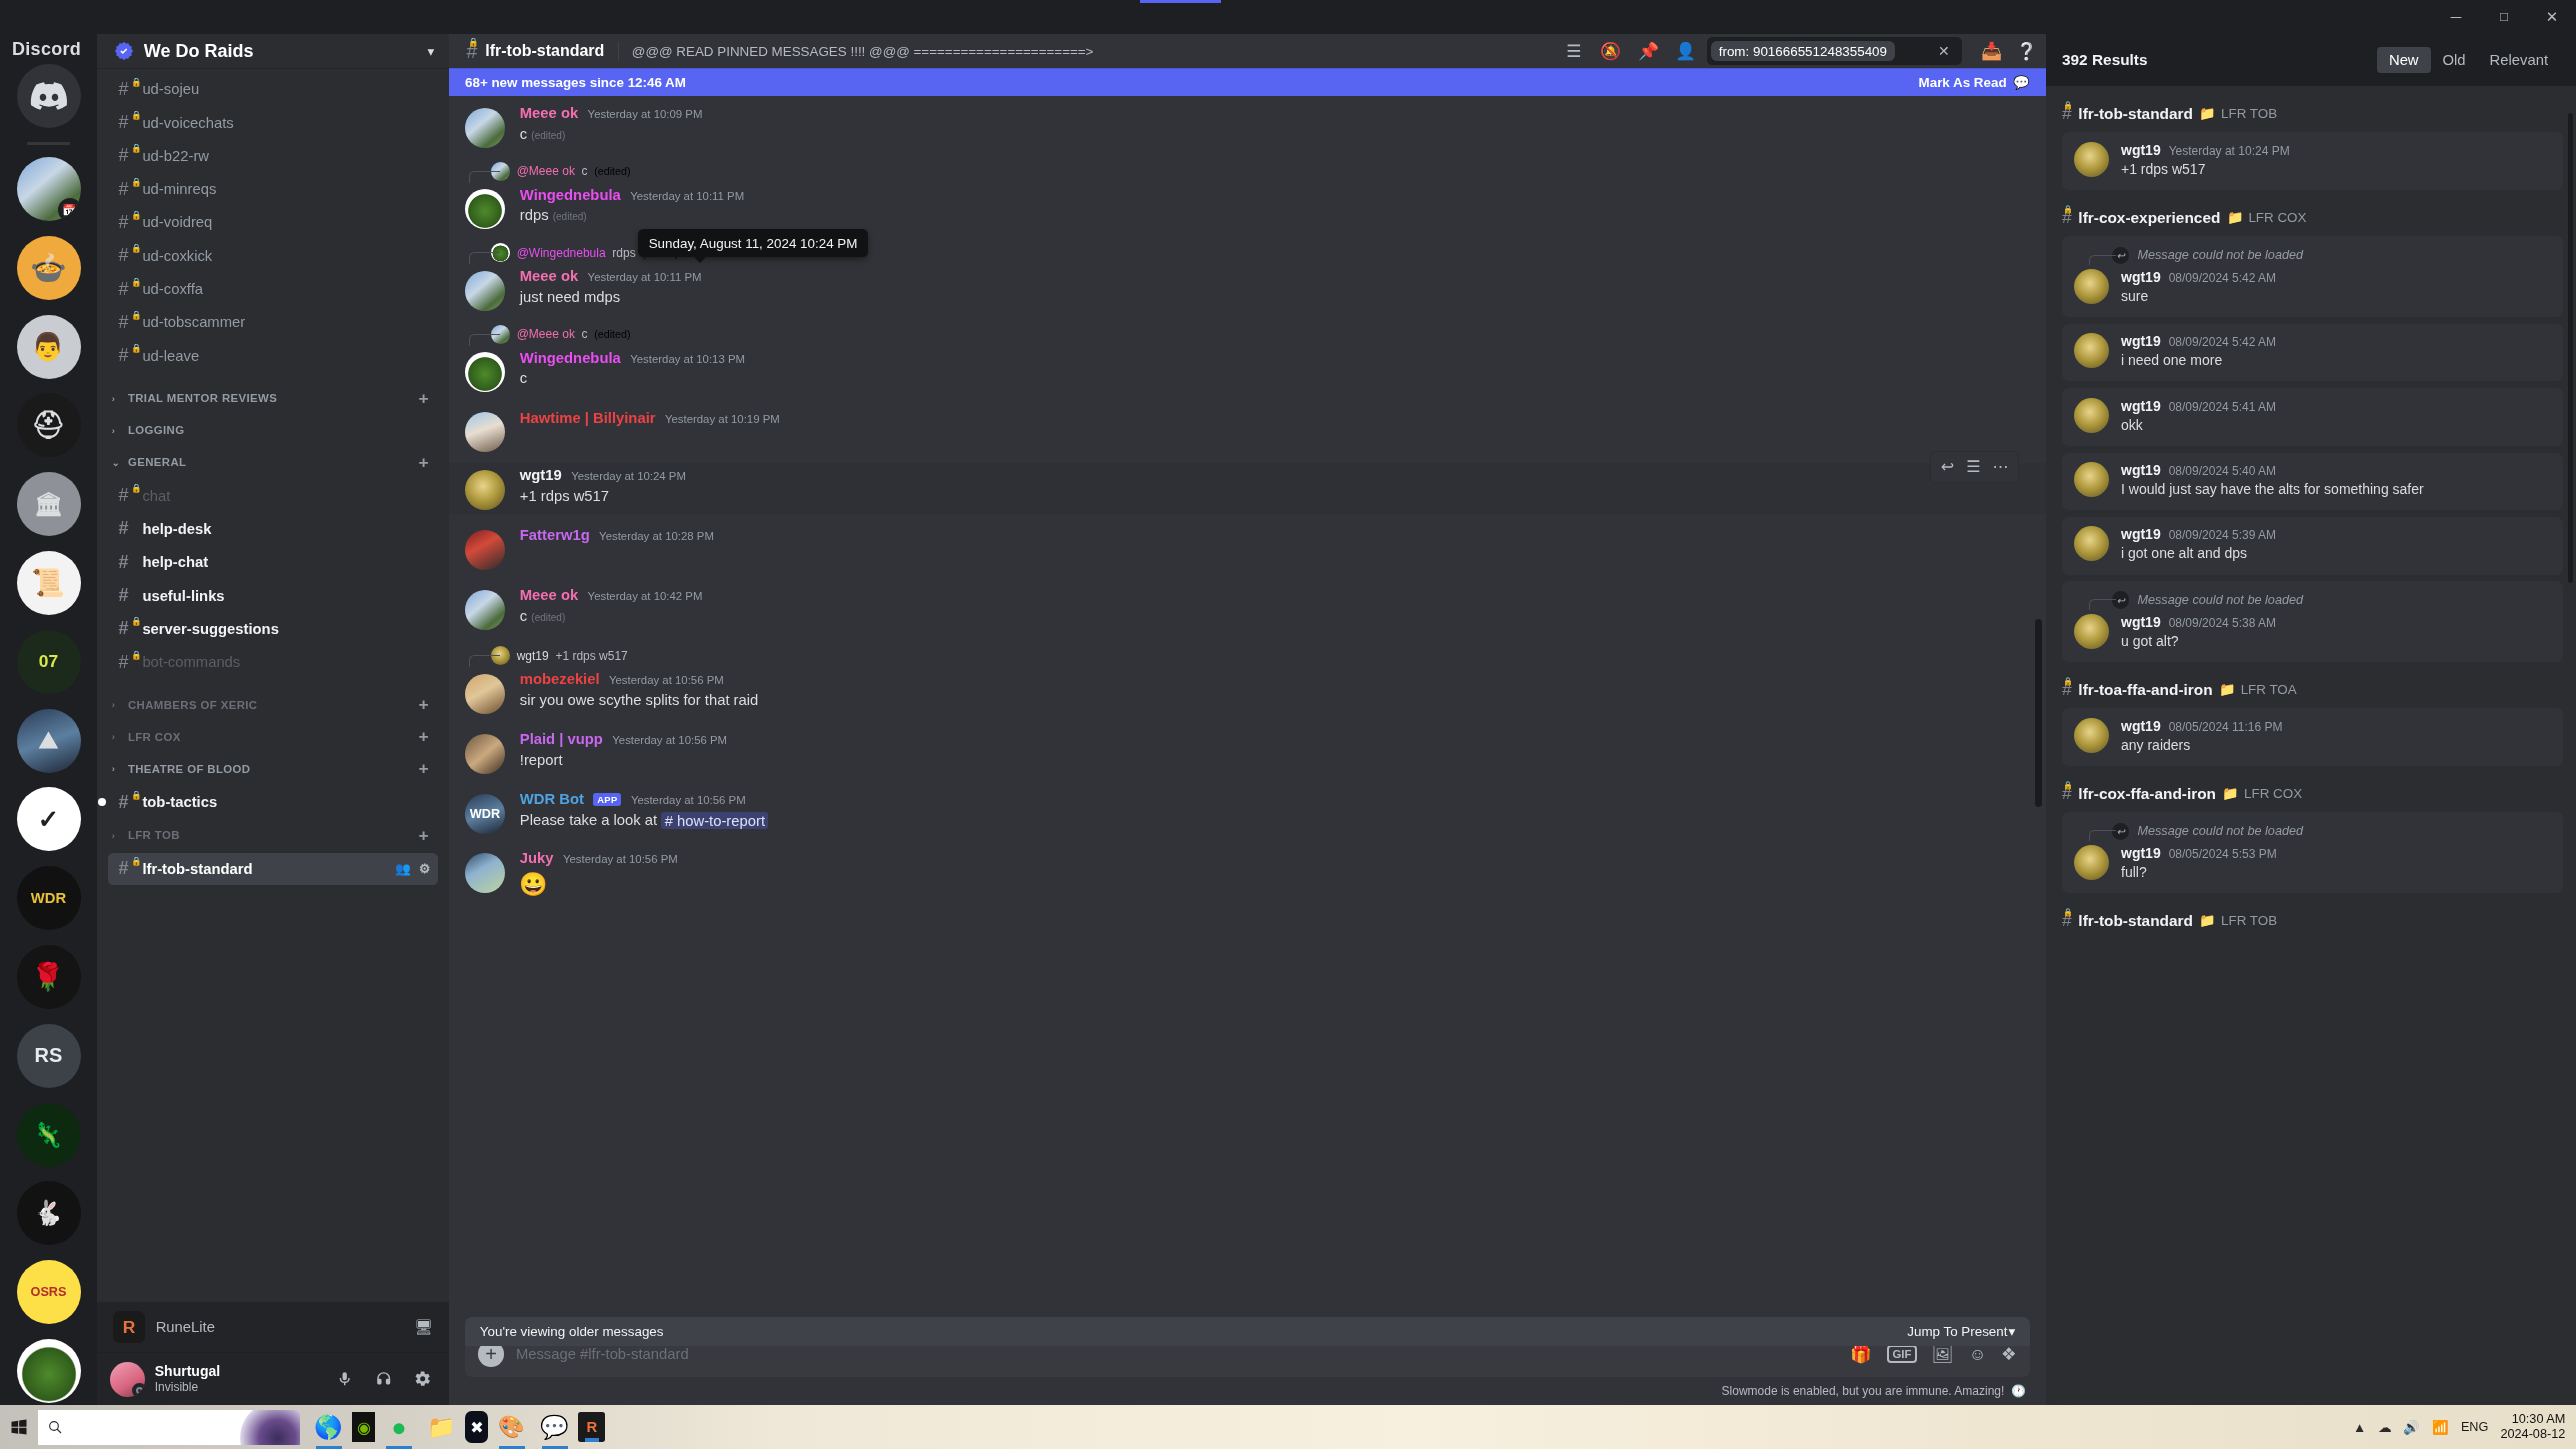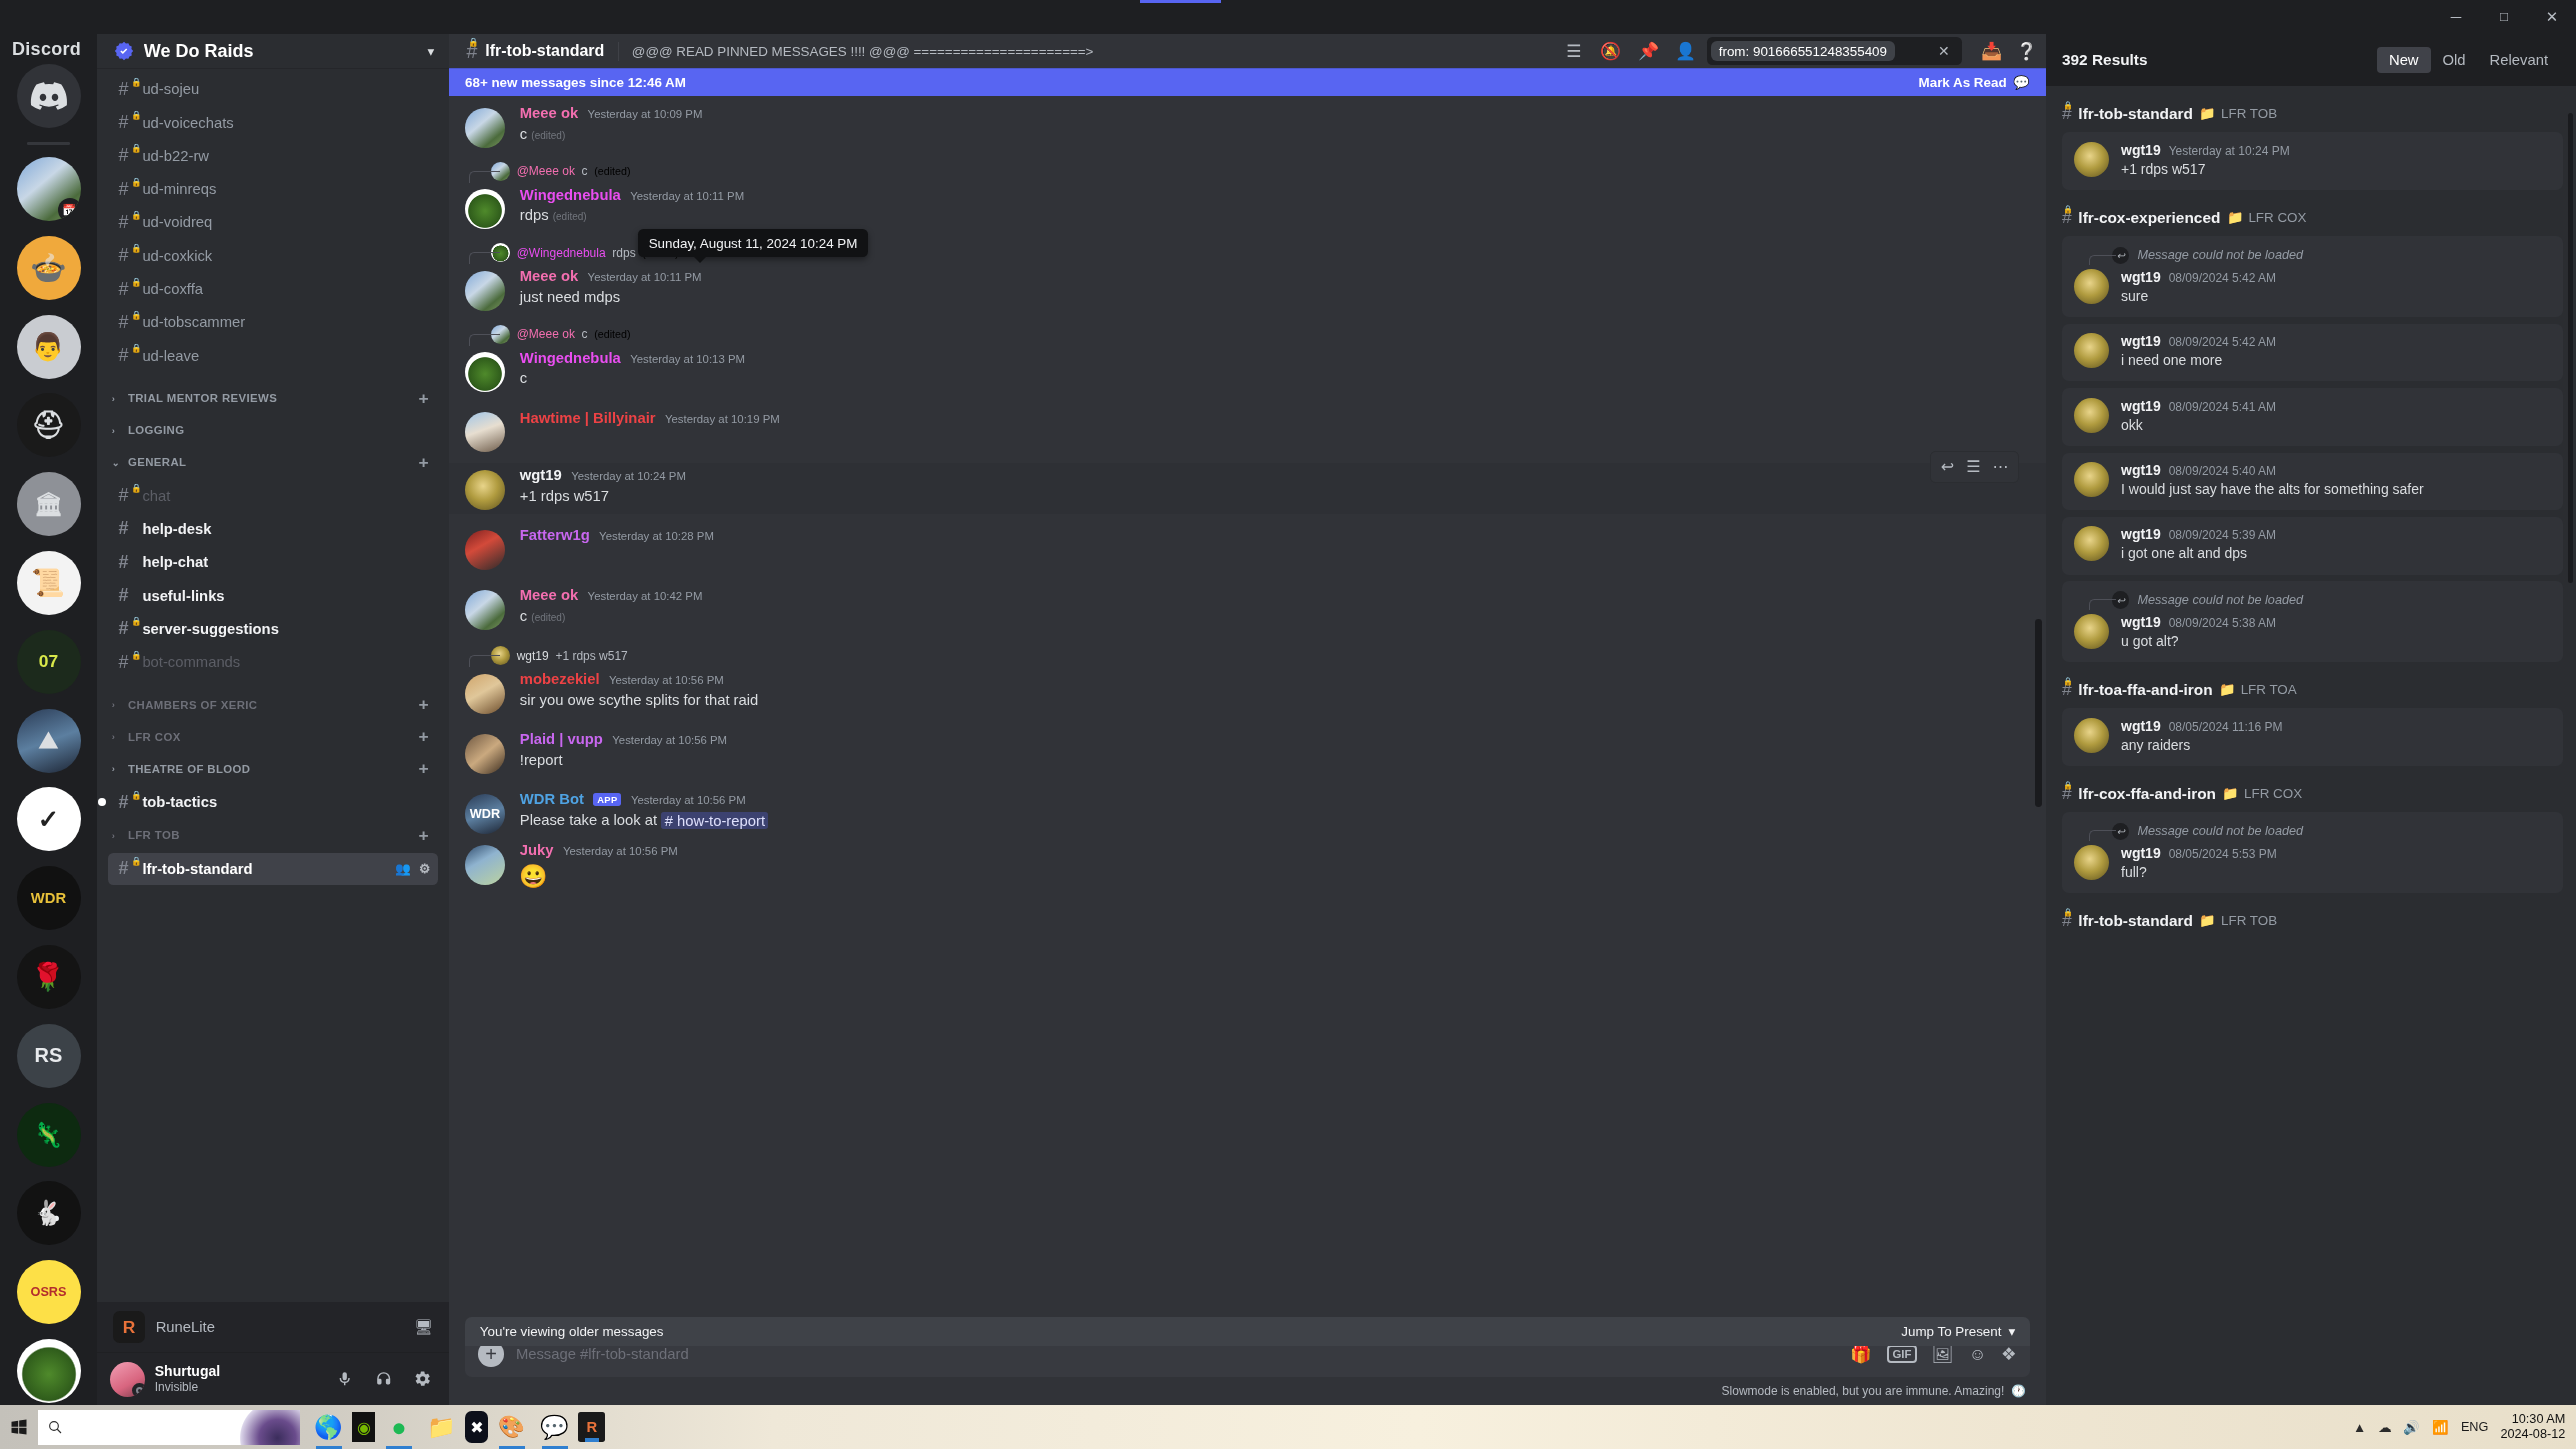--- a/index.html
+++ b/index.html
@@ -125,21 +125,21 @@
   .hoveractions { position:absolute; right:27px; top:-12px; display:flex; gap:12px; align-items:center;
      background:#313338; border:0.7px solid #2b2d31; border-radius:5.4px; padding:5.4px 9.4px; color:#b5bac1; font-size:16px;}
 
   .tooltip { position:absolute; background:#111214; color:#f2f3f5; font-size:13.4px; padding:6.7px 10.7px;
      border-radius:5.4px; z-index:40; white-space:nowrap; box-shadow:0 2.7px 6.7px rgba(0,0,0,.4);}
   .tooltip:after { content:""; position:absolute; bottom:-6px; left:56px; border-left:6.7px solid transparent;
      border-right:6.7px solid transparent; border-top:6.7px solid #111214;}
 
   .jumpbar { position:absolute; left:16px; right:16px; bottom:59px; height:29.5px; background:#3f4248;
      border-radius:6.7px 6.7px 0 0; display:flex; align-items:center; padding:0 14.8px; color:#f2f3f5; font-size:13.4px; z-index:12;}
-  .jumpbar .jp { margin-left:auto; display:flex; align-items:center; gap:7px;justify-content:space-between; }
+  .jumpbar .jp { margin-left:auto; display:flex; align-items:center; gap:1px;justify-content:space-between; }
 
   .composerwrap { flex:0 0 74px; padding: 0 16px 0 16px; background:#313338; position:relative; }
   .composer { height:46px; background:#383a40; border-radius:6.7px; display:flex; align-items:center; padding:0 13.4px; gap:12px;}
   .composer .plus { width:25.5px; height:25.5px; border-radius:50%; background:#b5bac1; color:#383a40; font-size:20px;
      display:flex; align-items:center; justify-content:center; line-height:1; font-weight:400;}
   .composer .ph { flex:1; color:#6d6f78; font-size:14.8px;}
   .composer .cicons { display:flex; gap:14.8px; color:#b5bac1; font-size:17.4px; align-items:center;}
   .slowmode { height:28px; display:flex; align-items:center; justify-content:flex-end; color:#b5bac1; font-size:12px; gap:6.7px; padding-right:4px;}
 
   
@@ -583,21 +583,21 @@
           <div class="body">
             <div class="line1">
               <span class="author" style="color:#4fa3e3">WDR Bot</span>
               <span class="botbadge">APP</span>
               <span class="ts">Yesterday at 10:56 PM</span>
             </div>
             <div class="text"><span>Please take a look at </span><span class="mention"># how-to-report</span></div>
           </div>
         </div>
 
-        <div class="msg" style="margin-top:0;justify-content:center;">
+        <div class="msg" style="margin-top:8px;justify-content:center;">
           <div class="av avH"></div>
           <div class="body">
             <div class="line1">
               <span class="author" style="color:#f36fb0">Juky</span>
               <span class="ts">Yesterday at 10:56 PM</span>
             </div>
             <div class="text" style="font-size:23px;">😀</div>
           </div>
         </div>
 

